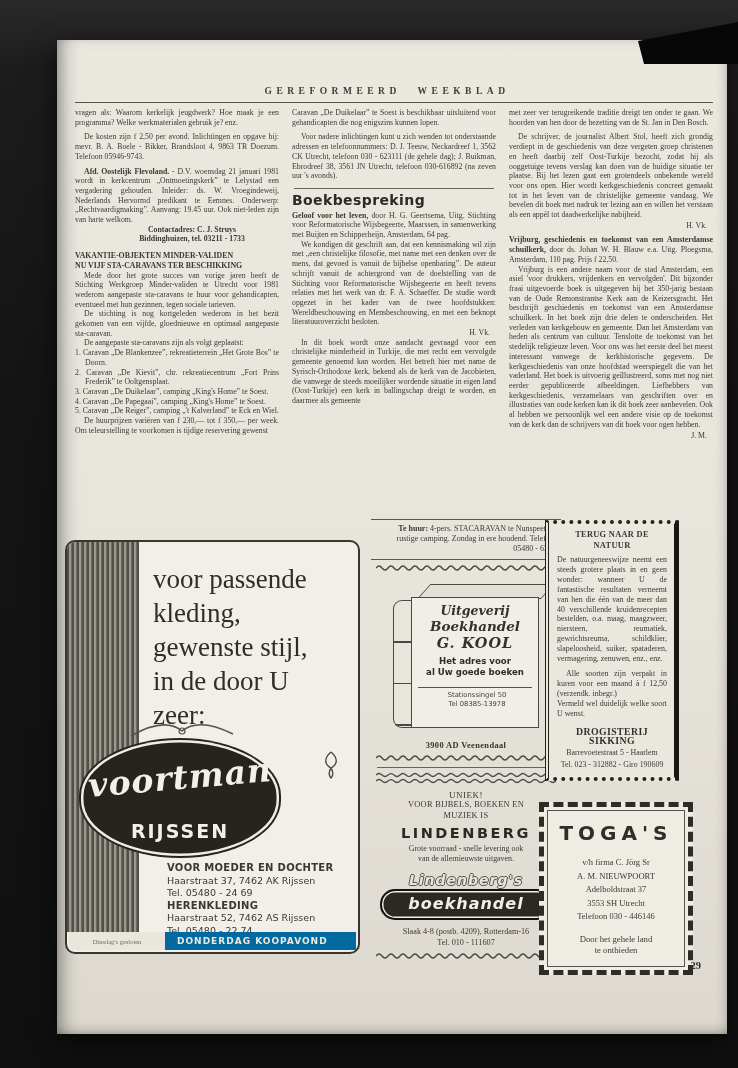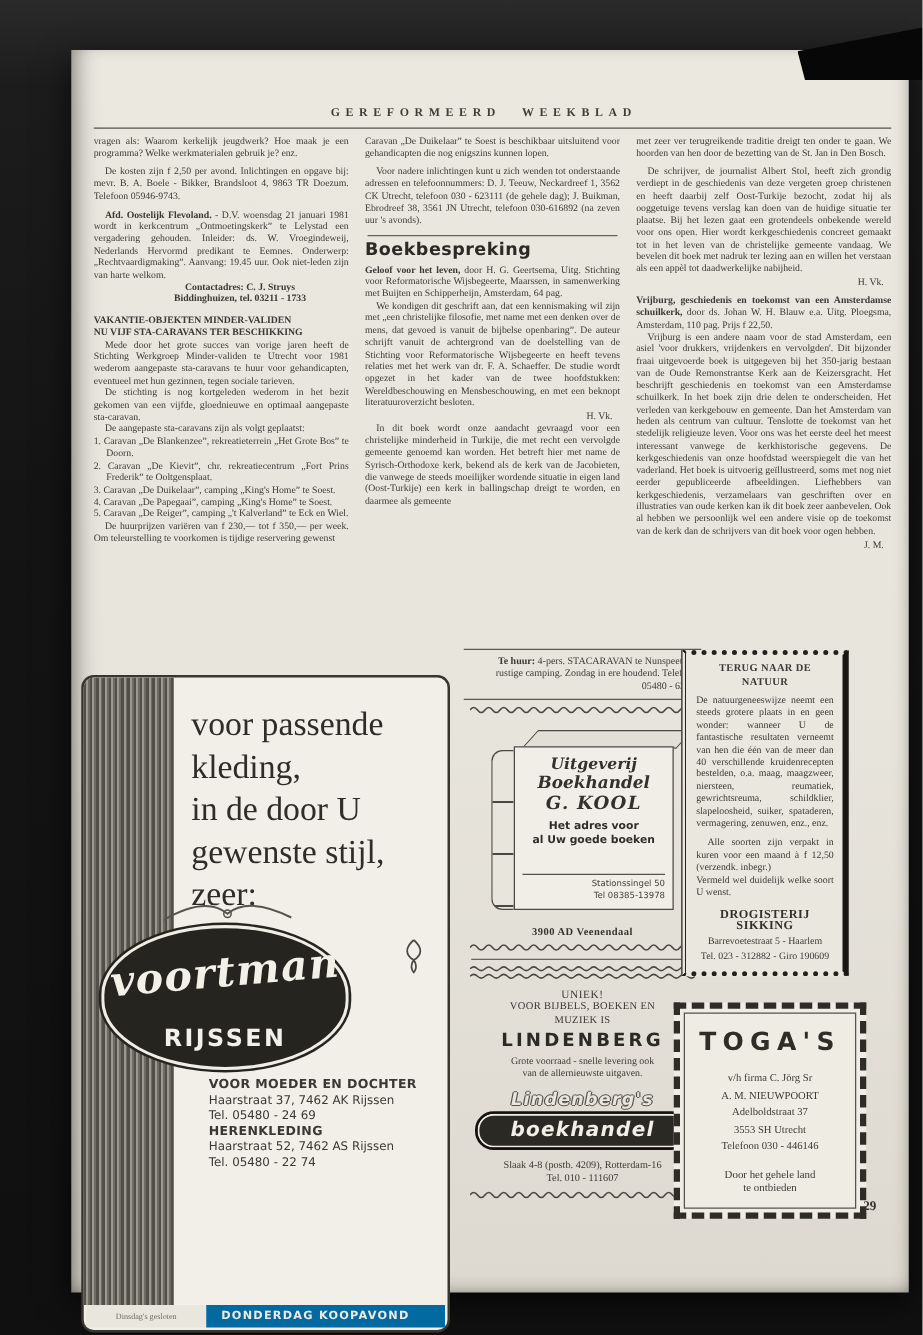--- a/index.html
+++ b/index.html
@@ -41,21 +41,21 @@
   .rule-small{height:1px;background:#66645c;margin:7px 2px 6px 2px;border:0;}
   .sec-head{
     font-family:"DejaVu Sans","Liberation Sans",sans-serif;font-weight:bold;
     font-size:14px;letter-spacing:.4px;color:#2c2a25;margin:7px 0 5px 0;text-align:left;
   }
   .intro{margin:5px 2px 4px 13px;}
   .sig{text-align:right;padding-right:6px;margin-top:1px !important;}
 
   
   .ad-voortman{
-    position:absolute;left:8px;top:500px;width:295px;height:526px;box-sizing:border-box;
+    position:absolute;left:8px;top:500px;width:295px;height:414px;box-sizing:border-box;
     background:#f2efe8;border:2px solid #38362f;border-radius:10px;overflow:hidden;
   }
   .curtain{
     position:absolute;left:0;top:0;bottom:20px;width:72px;
     background:repeating-linear-gradient(90deg,#514f48 0 2px,#9b988e 2px 3.5px,#6d6b63 3.5px 5px);
   }
   .v-slogan{
     position:absolute;left:86px;top:20px;width:200px;
     font-size:27px;line-height:34px;color:#2f2d29;text-align:left;
   }
@@ -118,23 +118,23 @@
   }
   .k-it{font-family:"DejaVu Serif",serif;font-style:italic;font-weight:bold;color:#33312c;}
   .k1{font-size:12.5px;line-height:14px;}
   .k2{font-size:13.5px;line-height:16px;}
   .k3{font-size:14.5px;line-height:17px;letter-spacing:1px;}
   .k-tag{
     font-family:"DejaVu Sans","Liberation Sans",sans-serif;font-weight:bold;
     font-size:8.6px;line-height:10.5px;margin-top:5px;color:#2f2d28;
   }
   .k-small{
-    border-top:1px solid #55534c;margin-top:22px;padding-top:3px;
+    border-top:1px solid #55534c;margin-top:10px;padding-top:3px;
     font-family:"DejaVu Sans","Liberation Sans",sans-serif;
-    font-size:6.8px;line-height:8.5px;color:#45433c;text-align:right;padding-left:4px;
+    font-size:6.8px;line-height:8.5px;color:#45433c;text-align:center;padding-left:4px;
   }
   .kool-city{font-size:8.4px;font-weight:bold;letter-spacing:.4px;margin-top:9px;color:#35332d;}
   .ad-lindenberg{margin-top:5px;text-align:center;}
   .lin-rule{height:1px;background:#66645c;margin:5px 6px 3px 6px;}
   .lin-uniek{font-size:9px;letter-spacing:.5px;margin-top:6px;}
   .lin-line{font-size:8.4px;line-height:10.5px;letter-spacing:.3px;}
   .lin-name{
     font-family:"DejaVu Sans","Liberation Sans",sans-serif;font-weight:bold;
     font-size:14.5px;letter-spacing:2.5px;margin:4px 0 3px 0;color:#2c2a25;
   }
@@ -229,22 +229,22 @@
       <p class="sig">J. M.</p>
     </div>
 
   </div>
 
   <div class="ad-voortman">
     <div class="curtain"></div>
     <div class="v-slogan">
       <div>voor passende</div>
       <div>kleding,</div>
+      <div>gewenste stijl,</div>
       <div>in de door U</div>
-      <div>gewenste stijl,</div>
       <div>zeer:</div>
     </div>
     <svg class="v-flourish" width="110" height="20" viewBox="0 0 110 20">
         <path d="M4 16 C 28 2, 44 2, 55 11 C 66 2, 82 2, 106 14" stroke="#55534c" stroke-width="1.6" fill="none"></path>
         <circle cx="55" cy="11" r="3" stroke="#55534c" stroke-width="1.2" fill="none"></circle>
       </svg>
     <div class="v-oval">
       <span class="v-logo">voortman</span>
       <div class="v-city">RIJSSEN</div>
     </div>

